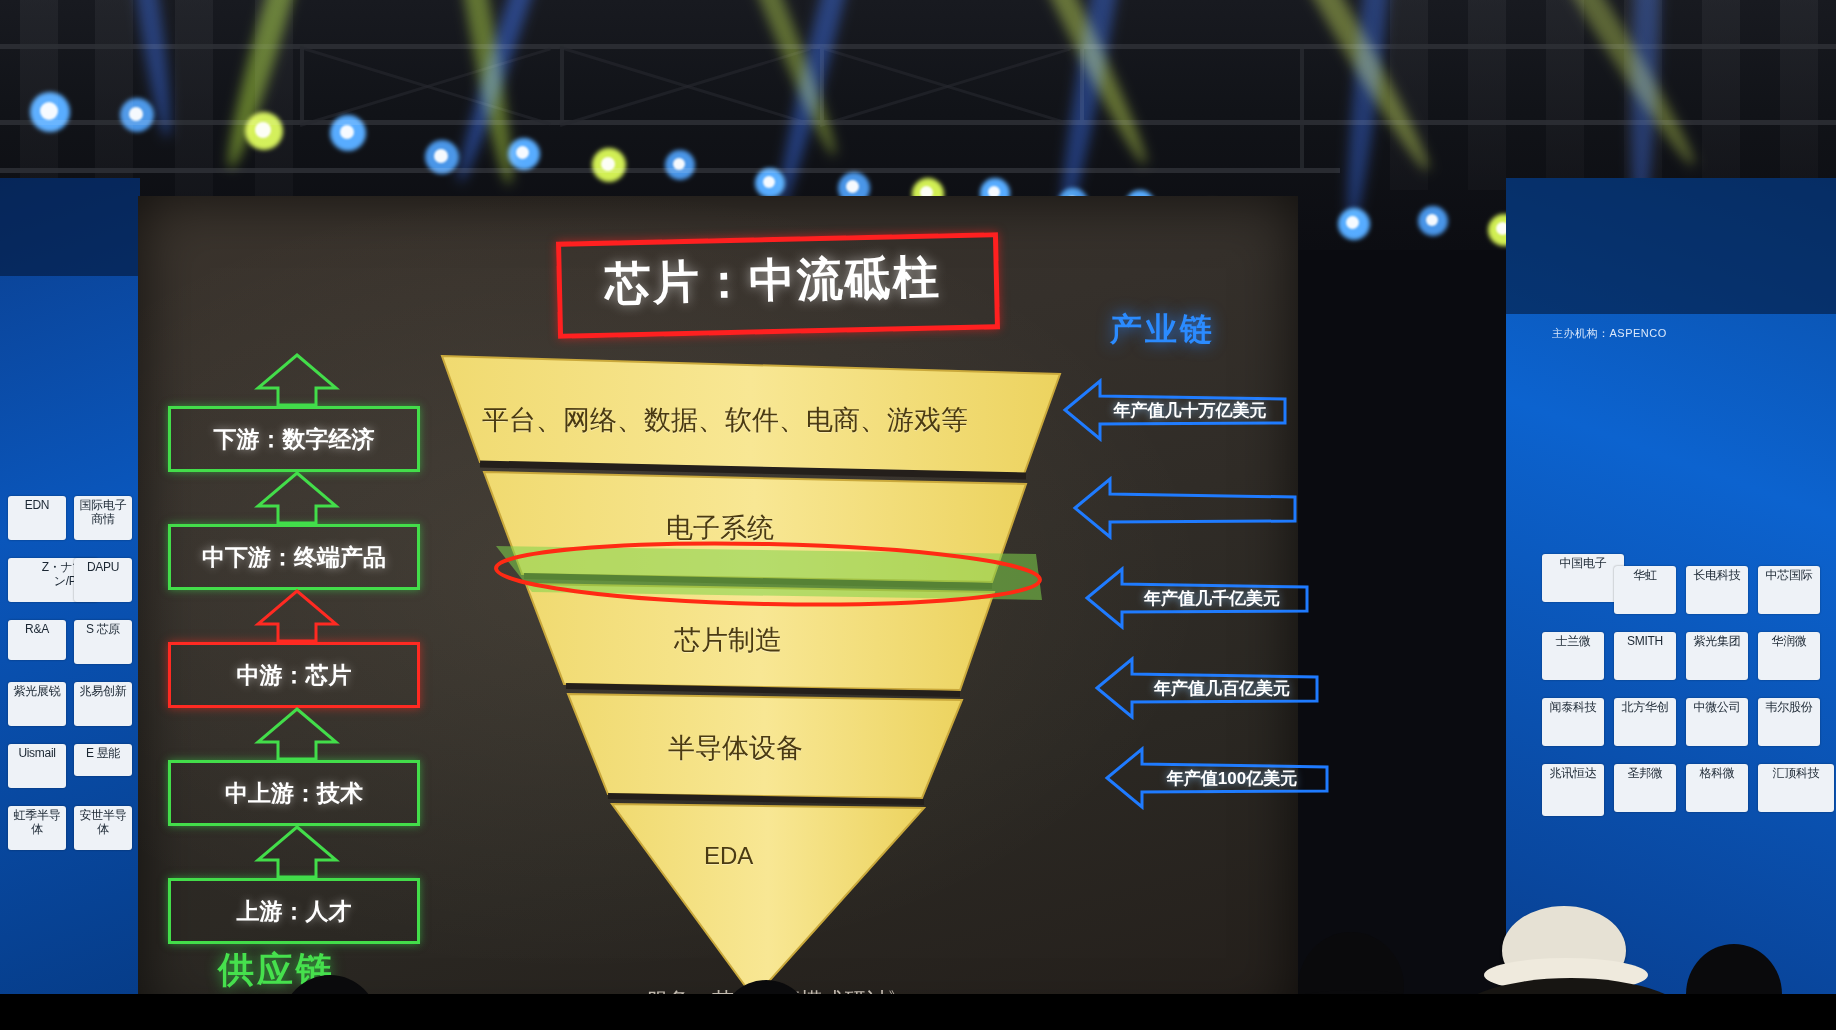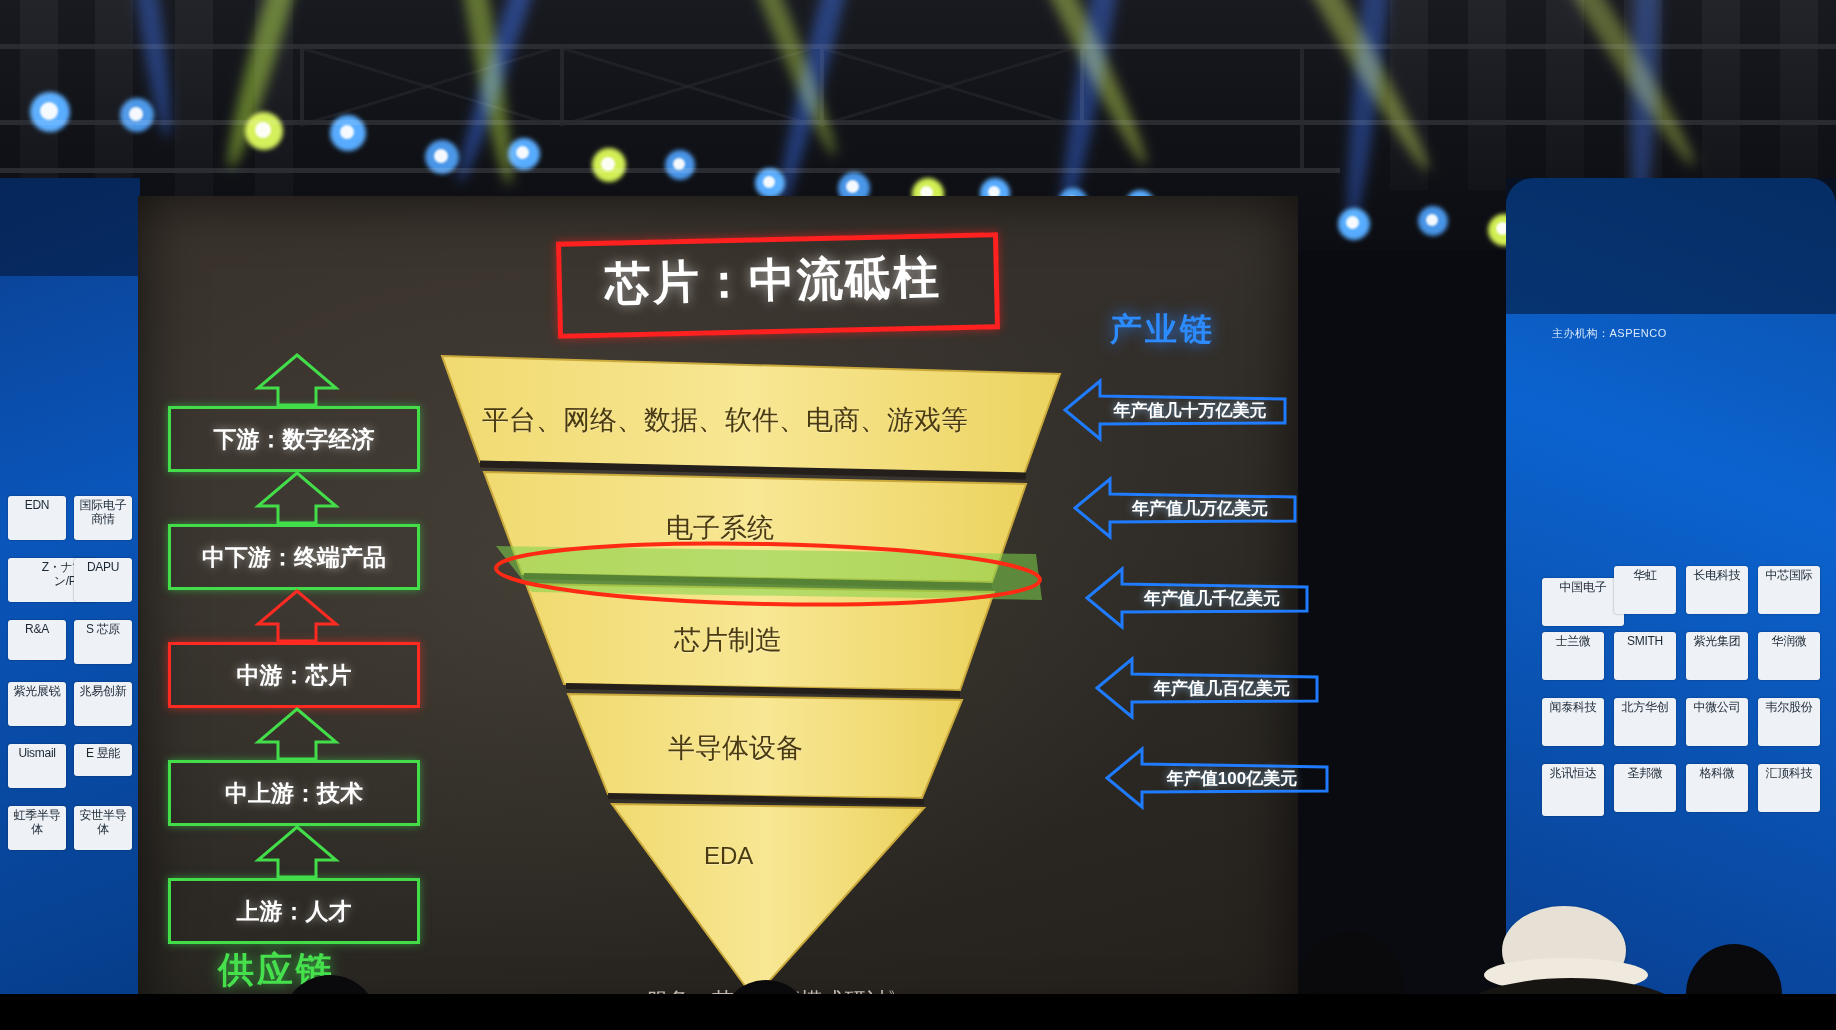--- a/index.html
+++ b/index.html
@@ -19,21 +19,21 @@
   .beam{position:absolute;transform-origin:top center;border-radius:50%;
     filter:blur(6px);mix-blend-mode:screen;pointer-events:none;}
   .lamp{position:absolute;border-radius:50%;filter:blur(2px);mix-blend-mode:screen;}
   .lamp-core{position:absolute;border-radius:50%;background:#fff;filter:blur(1px);opacity:.95;}
 
   
   .sidewall{position:absolute;top:178px;bottom:0;width:140px;
     background:linear-gradient(160deg,#0b3f8f 0%,#0a56bb 40%,#063b86 100%);}
   .sidewall.left{left:0;}
   .sidewall.right{right:0;width:330px;
-    background:linear-gradient(200deg,#0a4fa8 0%,#0c63cf 35%,#083d8d 100%);border-radius:27px;}
+    background:linear-gradient(200deg,#0a4fa8 0%,#0c63cf 35%,#083d8d 100%);}
   .side-dark{position:absolute;left:0;right:0;background:rgba(3,18,46,.55);}
   .logo-chip{position:absolute;background:#eef2f7;border-radius:3px;
     box-shadow:0 0 2px rgba(0,0,0,.4);}
   .logo-chip span{display:block;font-size:12px;color:#1b2733;text-align:center;
     line-height:1.15;padding-top:3px;letter-spacing:-.3px;overflow:hidden;}
   .side-head{position:absolute;color:#dce9fb;font-size:11px;letter-spacing:.5px;}
 
   
   .screen{position:absolute;left:138px;top:196px;width:1160px;height:834px;
     background:linear-gradient(165deg,#3b342d 0%,#35302b 30%,#2b2823 70%,#241f1b 100%);
@@ -221,21 +221,21 @@
         <div class="logo-chip" style="left: 74px; top: 628px; width: 58px; height: 44px;">
           <span>安世半导体</span>
         </div>
       </div>
   </div>
 
   <div class="sidewall right">
     <div class="side-dark" style="top:0;height:136px"></div>
     <div class="side-head" style="left:46px;top:148px">主办机构：ASPENCO</div>
     <div id="right-chips">
-        <div class="logo-chip" style="left: 36px; top: 400px; width: 82px; height: 48px;">
+        <div class="logo-chip" style="left: 36px; top: 376px; width: 82px; height: 48px;">
           <span>中国电子</span>
         </div>
         <div class="logo-chip" style="left: 108px; top: 388px; width: 62px; height: 48px;">
           <span>华虹</span>
         </div>
         <div class="logo-chip" style="left: 180px; top: 388px; width: 62px; height: 48px;">
           <span>长电科技</span>
         </div>
         <div class="logo-chip" style="left: 252px; top: 388px; width: 62px; height: 48px;">
           <span>中芯国际</span>
@@ -266,21 +266,21 @@
         </div>
         <div class="logo-chip" style="left: 36px; top: 586px; width: 62px; height: 52px;">
           <span>兆讯恒达</span>
         </div>
         <div class="logo-chip" style="left: 108px; top: 586px; width: 62px; height: 48px;">
           <span>圣邦微</span>
         </div>
         <div class="logo-chip" style="left: 180px; top: 586px; width: 62px; height: 48px;">
           <span>格科微</span>
         </div>
-        <div class="logo-chip" style="left: 252px; top: 586px; width: 62px; height: 48px;">
+        <div class="logo-chip" style="left: 252px; top: 586px; width: 76px; height: 48px;">
           <span>汇顶科技</span>
         </div>
       </div>
   </div>
 
   <div class="screen">
     <div class="screen-glow"></div>
 
     <div class="title-box"></div>
     <div class="title-text">芯片：中流砥柱</div>
@@ -368,21 +368,20 @@
           <div class="rarrow" style="top: 62px; left: 4px;">
             <svg width="226" height="64" viewBox="0 0 226 64">
               <polygon points="3,32 38,3 38,18 223,21 223,45 38,46 38,61" fill="none" stroke="#1f7bff" stroke-width="3"></polygon>
             </svg>
             <div class="rtxt">年产值几十万亿美元</div>
           </div>
           <div class="rarrow" style="top: 160px; left: 14px;">
             <svg width="226" height="64" viewBox="0 0 226 64">
               <polygon points="3,32 38,3 38,18 223,21 223,45 38,46 38,61" fill="none" stroke="#1f7bff" stroke-width="3"></polygon>
             </svg>
-            <div class="rtxt">年产值几万亿美元</div>
           </div>
           <div class="rarrow" style="top: 250px; left: 26px;">
             <svg width="226" height="64" viewBox="0 0 226 64">
               <polygon points="3,32 38,3 38,18 223,21 223,45 38,46 38,61" fill="none" stroke="#1f7bff" stroke-width="3"></polygon>
             </svg>
             <div class="rtxt">年产值几千亿美元</div>
           </div>
           <div class="rarrow" style="top: 340px; left: 36px;">
             <svg width="226" height="64" viewBox="0 0 226 64">
               <polygon points="3,32 38,3 38,18 223,21 223,45 38,46 38,61" fill="none" stroke="#1f7bff" stroke-width="3"></polygon>

